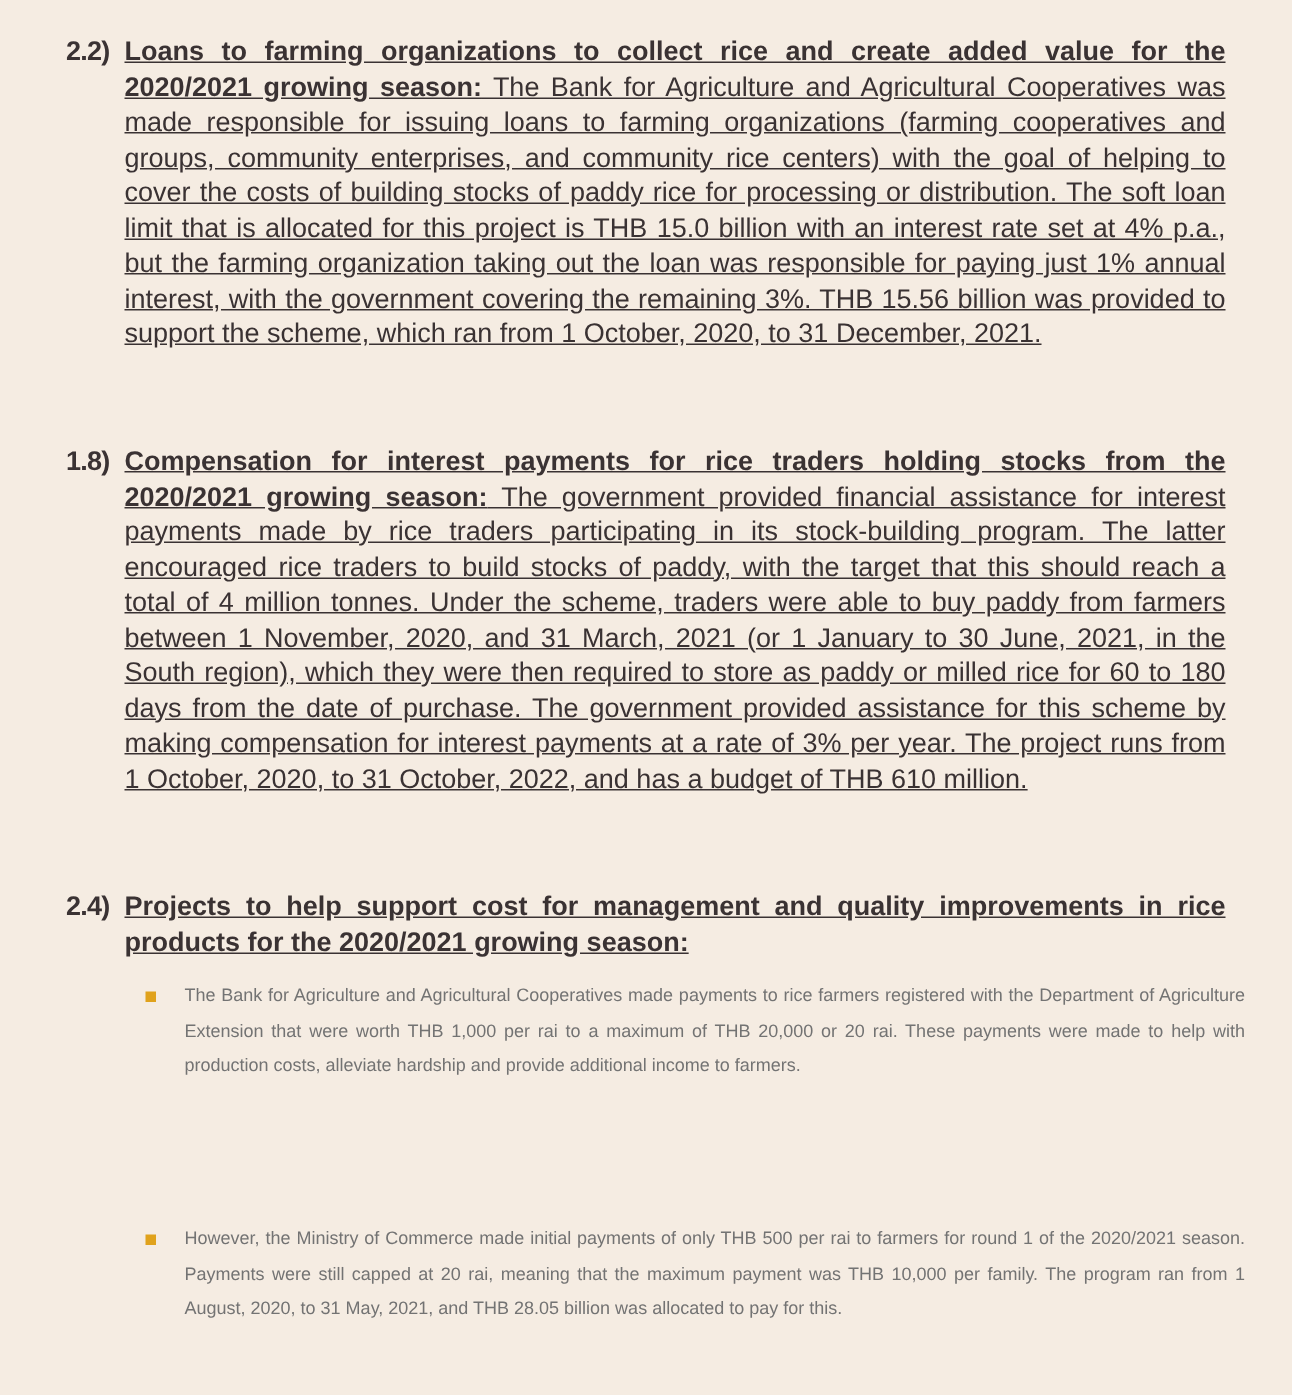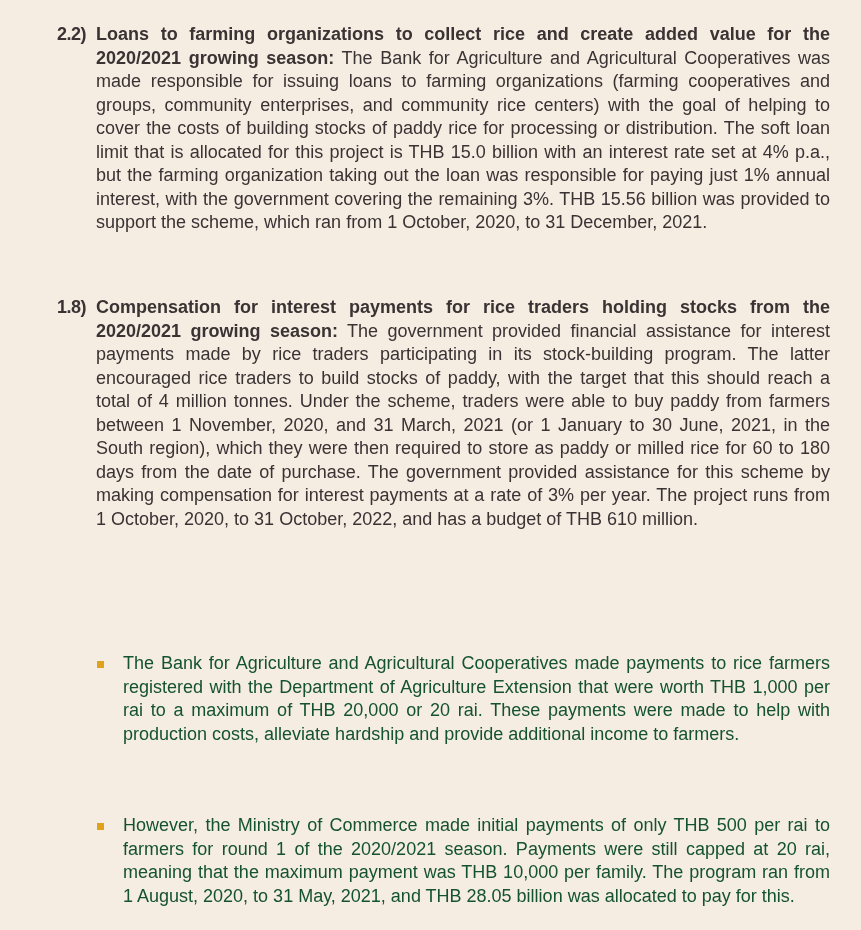--- a/index.html
+++ b/index.html
@@ -17,22 +17,23 @@
   }
   .page {
     position: absolute;
     left: 0;
     top: 0;
     width: 861px;
     height: 930px;
   }
   .section {
     position: absolute;
-    left: 57px;
+    left: 44px;
     width: 773px;
+    text-decoration: underline;
   }
   .num {
     position: absolute;
     left: 0;
     top: 0;
     font-weight: bold;
     font-size: 18px;
     line-height: 23.5px;
     color: #3a3233;
     letter-spacing: -0.5px;
@@ -48,24 +49,24 @@
     font-weight: bold;
   }
   .bullets {
     position: absolute;
     left: 96px;
     width: 734px;
   }
   .bullet-item {
     position: relative;
     padding-left: 27px;
-    font-size: 18px;
+    font-size: 12px;
     line-height: 23.5px;
     text-align: justify;
-    color: #14532d;
+    color: #737373;
   }
   .bullet-mark {
     position: absolute;
     left: 1px;
     top: 9px;
     width: 7px;
     height: 7px;
     background: #e0a21c;
   }
   #s22 { top: 23px; }
@@ -82,20 +83,24 @@
   <div class="section" id="s22">
     <span class="num">2.2)</span>
     <div class="para"><b>Loans to farming organizations to collect rice and create added value for the 2020/2021 growing season:</b><span> The Bank for Agriculture and Agricultural Cooperatives was made responsible for issuing loans to farming organizations (farming cooperatives and groups, community enterprises, and community rice centers) with the goal of helping to cover the costs of building stocks of paddy rice for processing or distribution. The soft loan limit that is allocated for this project is THB 15.0 billion with an interest rate set at 4% p.a., but the farming organization taking out the loan was responsible for paying just 1% annual interest, with the government covering the remaining 3%. THB 15.56 billion was provided to support the scheme, which ran from 1 October, 2020, to 31 December, 2021.</span></div>
   </div>
 
   <div class="section" id="s23">
     <span class="num">1.8)</span>
     <div class="para"><b>Compensation for interest payments for rice traders holding stocks from the 2020/2021 growing season:</b><span> The government provided financial assistance for interest payments made by rice traders participating in its stock-building program. The latter encouraged rice traders to build stocks of paddy, with the target that this should reach a total of 4 million tonnes. Under the scheme, traders were able to buy paddy from farmers between 1 November, 2020, and 31 March, 2021 (or 1 January to 30 June, 2021, in the South region), which they were then required to store as paddy or milled rice for 60 to 180 days from the date of purchase. The government provided assistance for this scheme by making compensation for interest payments at a rate of 3% per year. The project runs from 1 October, 2020, to 31 October, 2022, and has a budget of THB 610 million.</span></div>
   </div>
 
+  <div class="section" id="s24">
+    <span class="num">2.4)</span>
+    <div class="para"><b>Projects to help support cost for management and quality improvements in rice products for the 2020/2021 growing season:</b></div>
+  </div>
 
   <div class="bullets" id="b1">
     <div class="bullet-item">
       <span class="bullet-mark"></span>
       <span>The Bank for Agriculture and Agricultural Cooperatives made payments to rice farmers registered with the Department of Agriculture Extension that were worth THB 1,000 per rai to a maximum of THB 20,000 or 20 rai. These payments were made to help with production costs, alleviate hardship and provide additional income to farmers.</span>
     </div>
   </div>
 
   <div class="bullets" id="b2">
     <div class="bullet-item">

